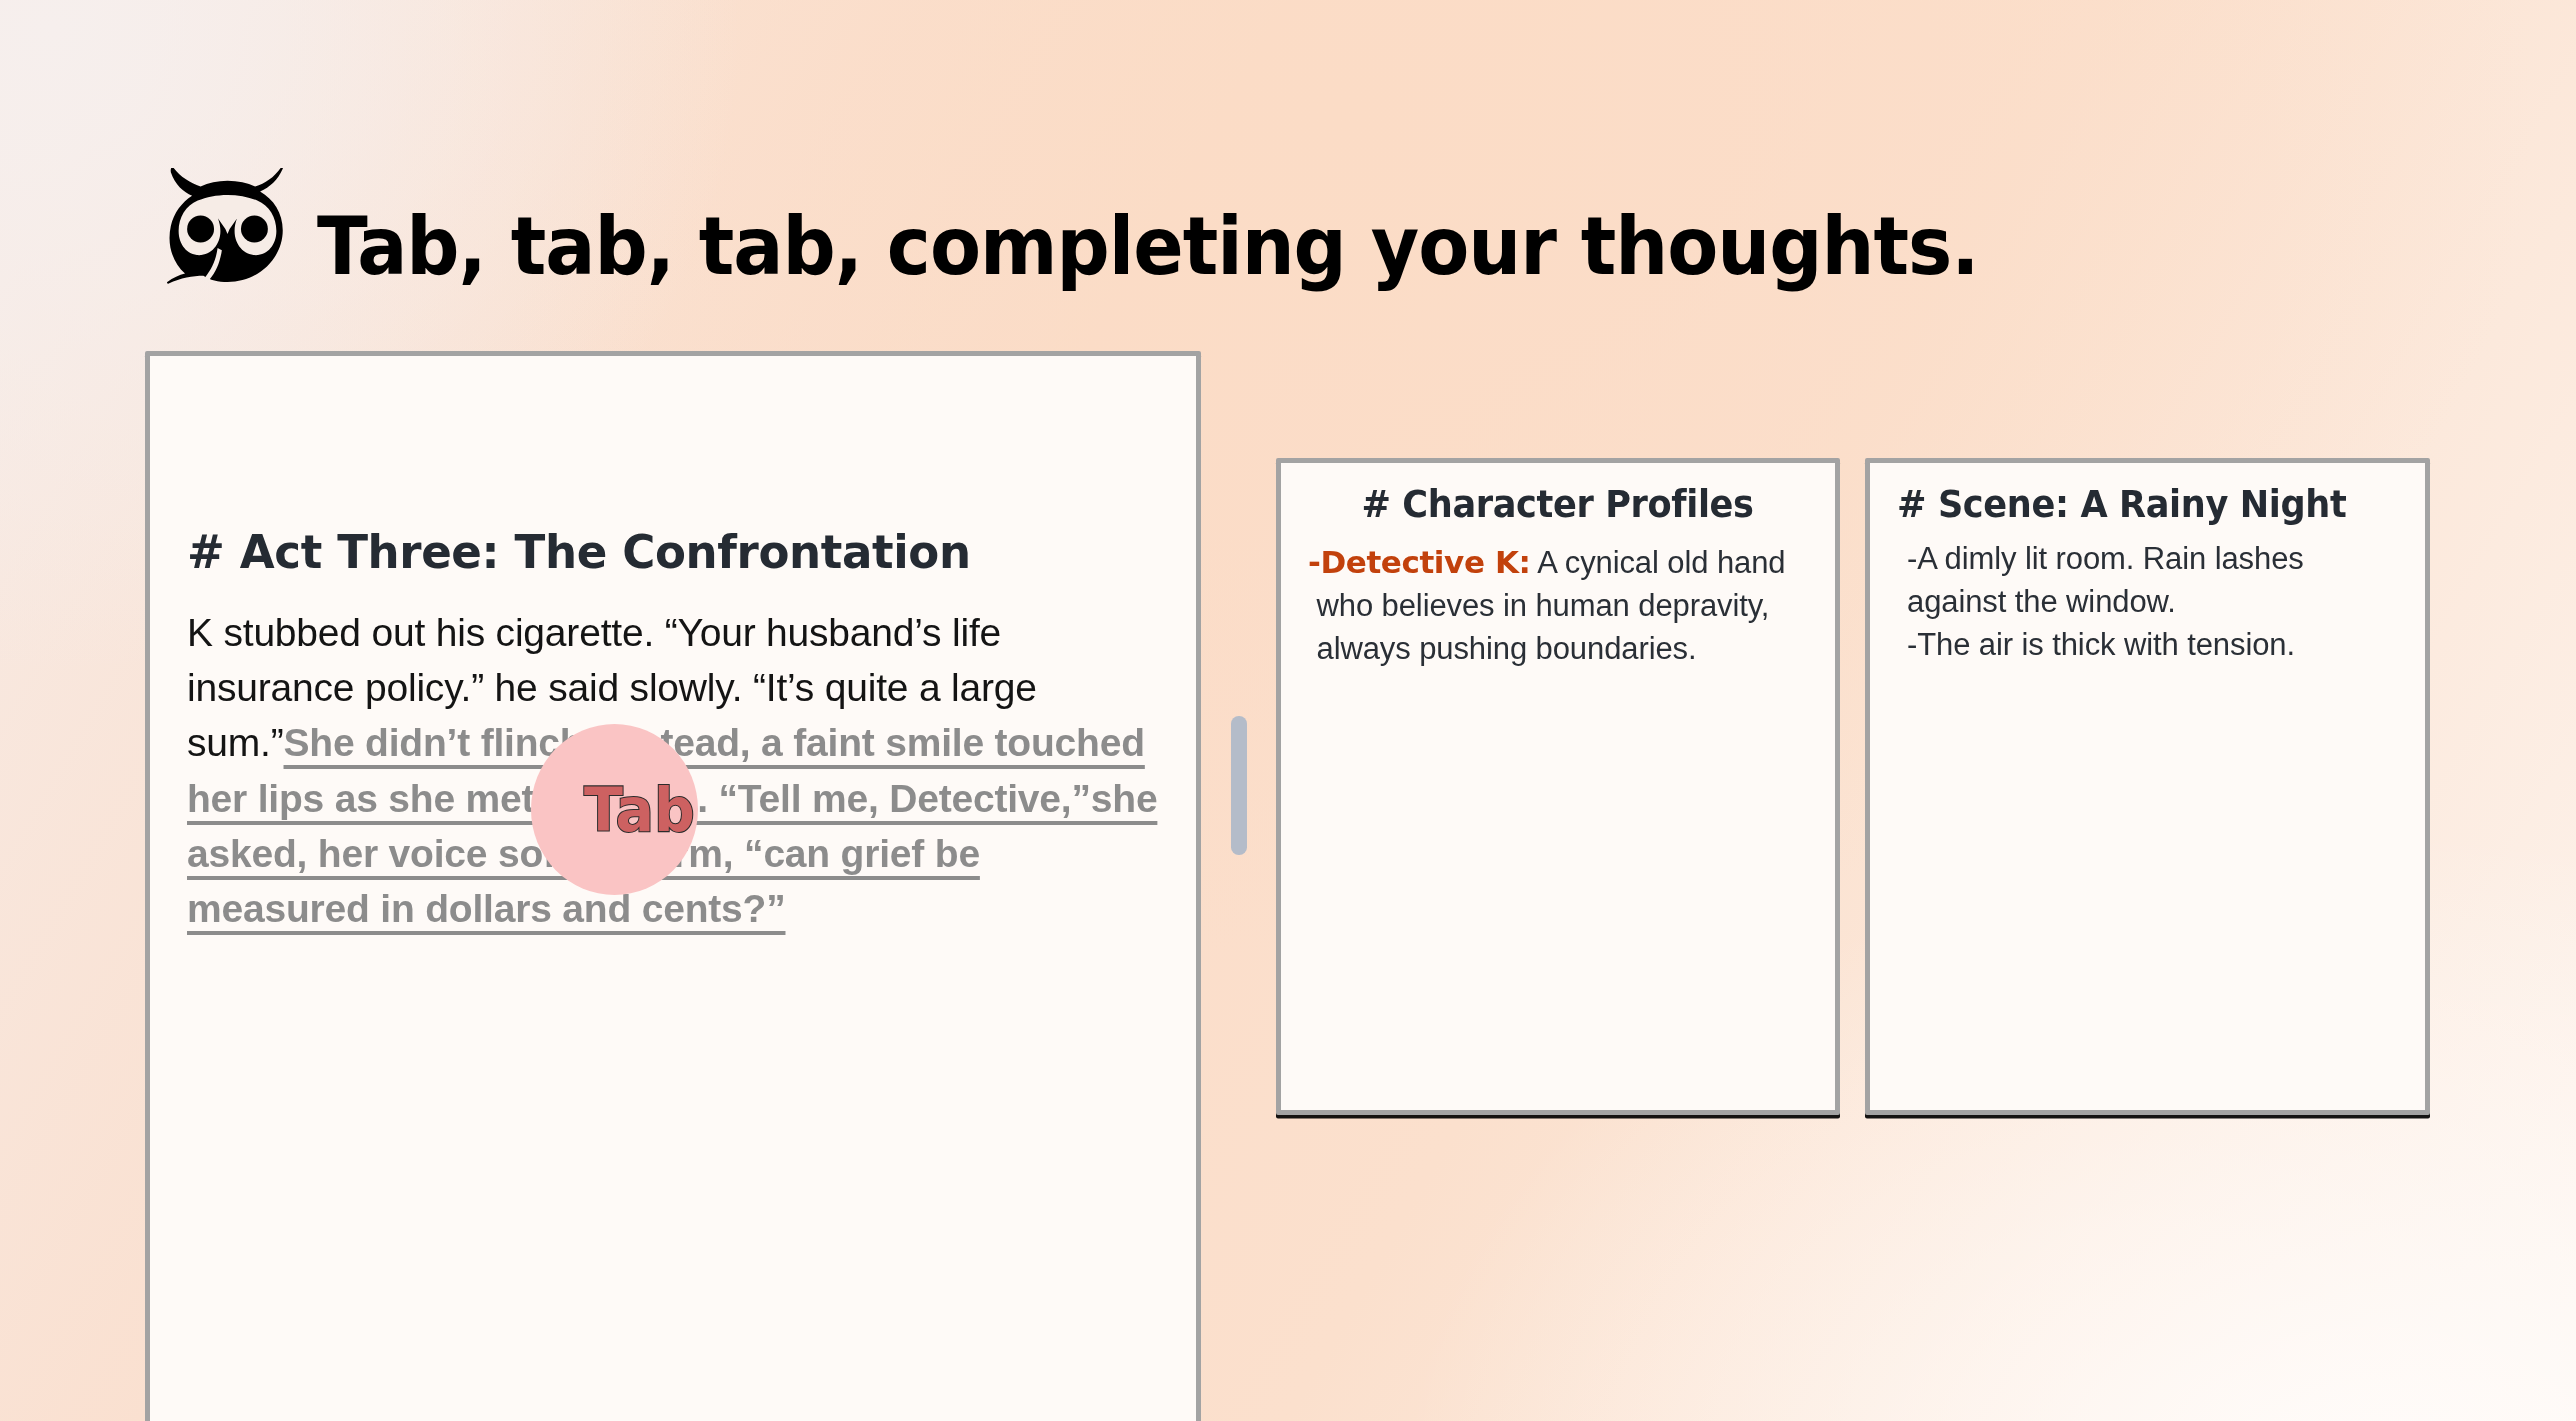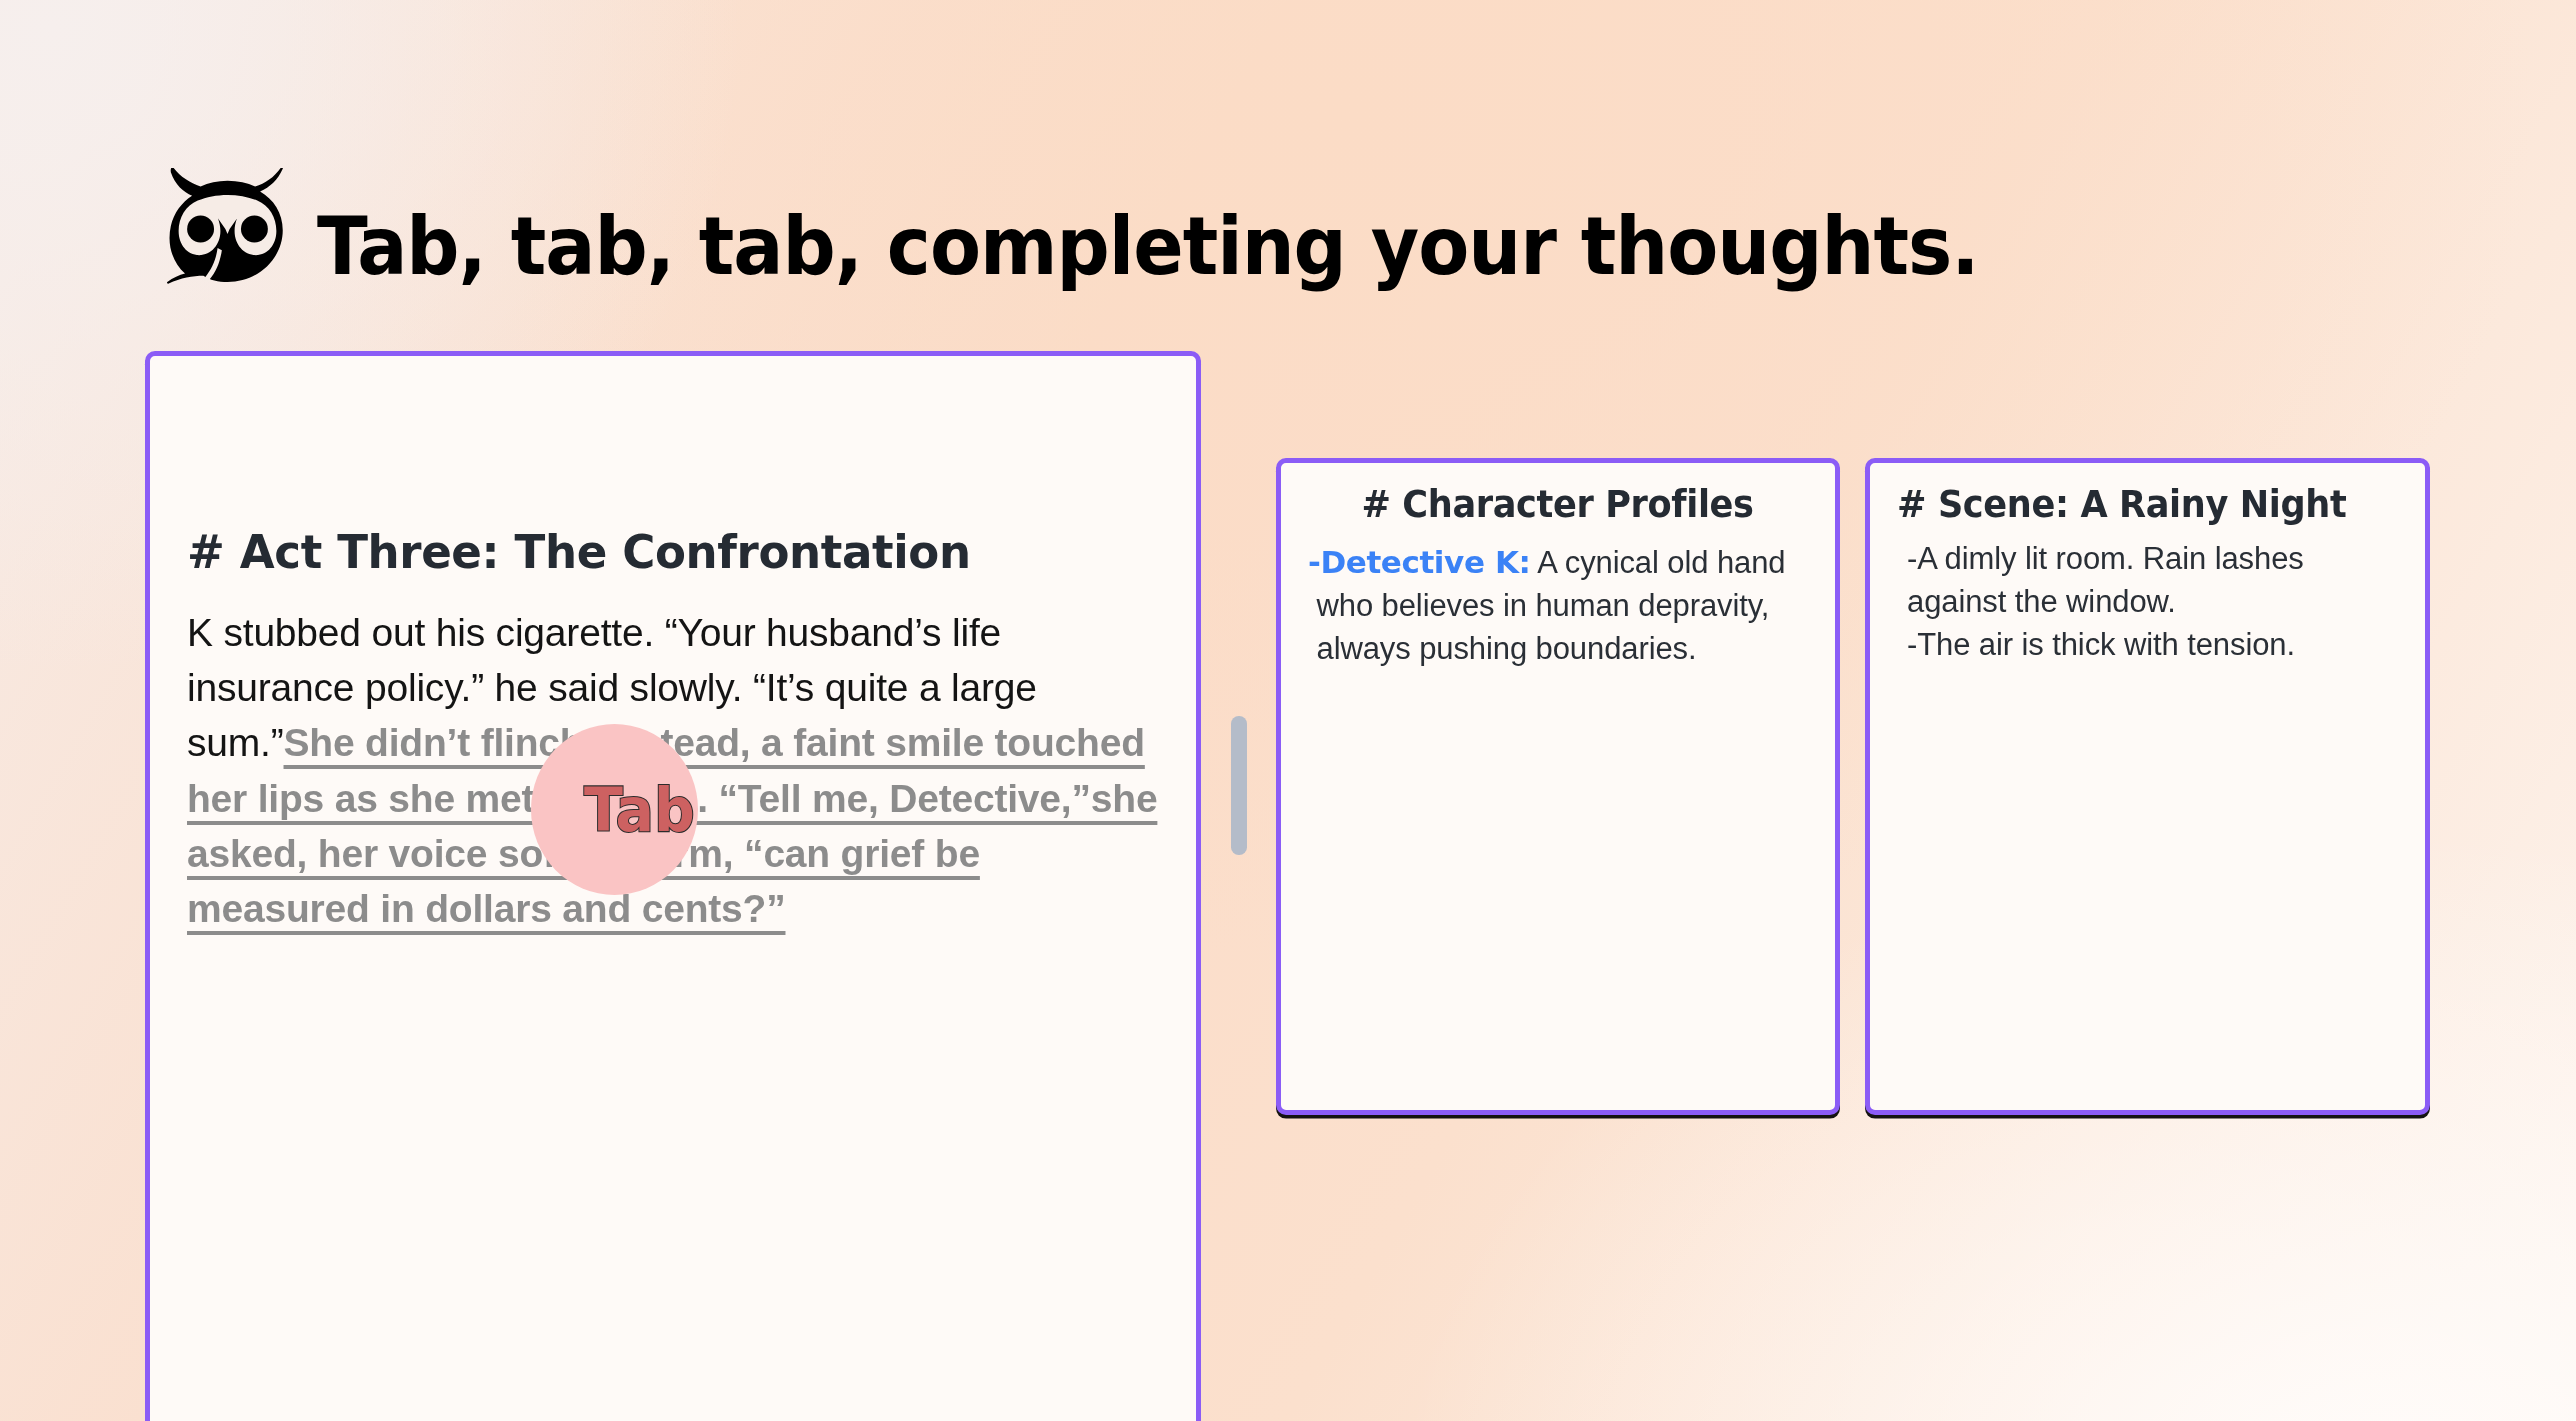--- a/index.html
+++ b/index.html
@@ -41,22 +41,22 @@
     white-space: nowrap;
     line-height: 1;
     transform: scaleX(0.93);
     transform-origin: left center;
   }
 
   
   .card {
     position: absolute;
     background: #fefaf7;
-    border: 5px solid #8b5cf6;
-    border-radius: 10px;
+    border: 5px solid #a3a3a3;
+    border-radius: 2px;
     box-shadow: 0 3.6px 0 0 rgba(0,0,0,0.92);
     overflow: hidden;
   }
 
   
   #editor-card {
     left: 145px;
     top: 351px;
     width: 1056px;
     height: 1117px;
@@ -166,21 +166,21 @@
 
   .side-body {
     font-size: 31px;
     line-height: 1.38;
     color: #2a2f36;
     letter-spacing: -0.1px;
   }
   .side-body .lead {
     font-family: "DejaVu Sans", sans-serif;
     font-weight: 700;
-    color: #3b82f6;
+    color: #c2410c;
     letter-spacing: -0.4px;
   }
   .profile-entry { margin-bottom: 11.4px; padding-left: 8.5px; }
   .profile-entry:last-child { margin-bottom: 0; }
   .profile-entry .lead { margin-left: -8.5px; }
   .scene-line { padding-left: 10px; }
 </style>
 </head>
 <body>
 

